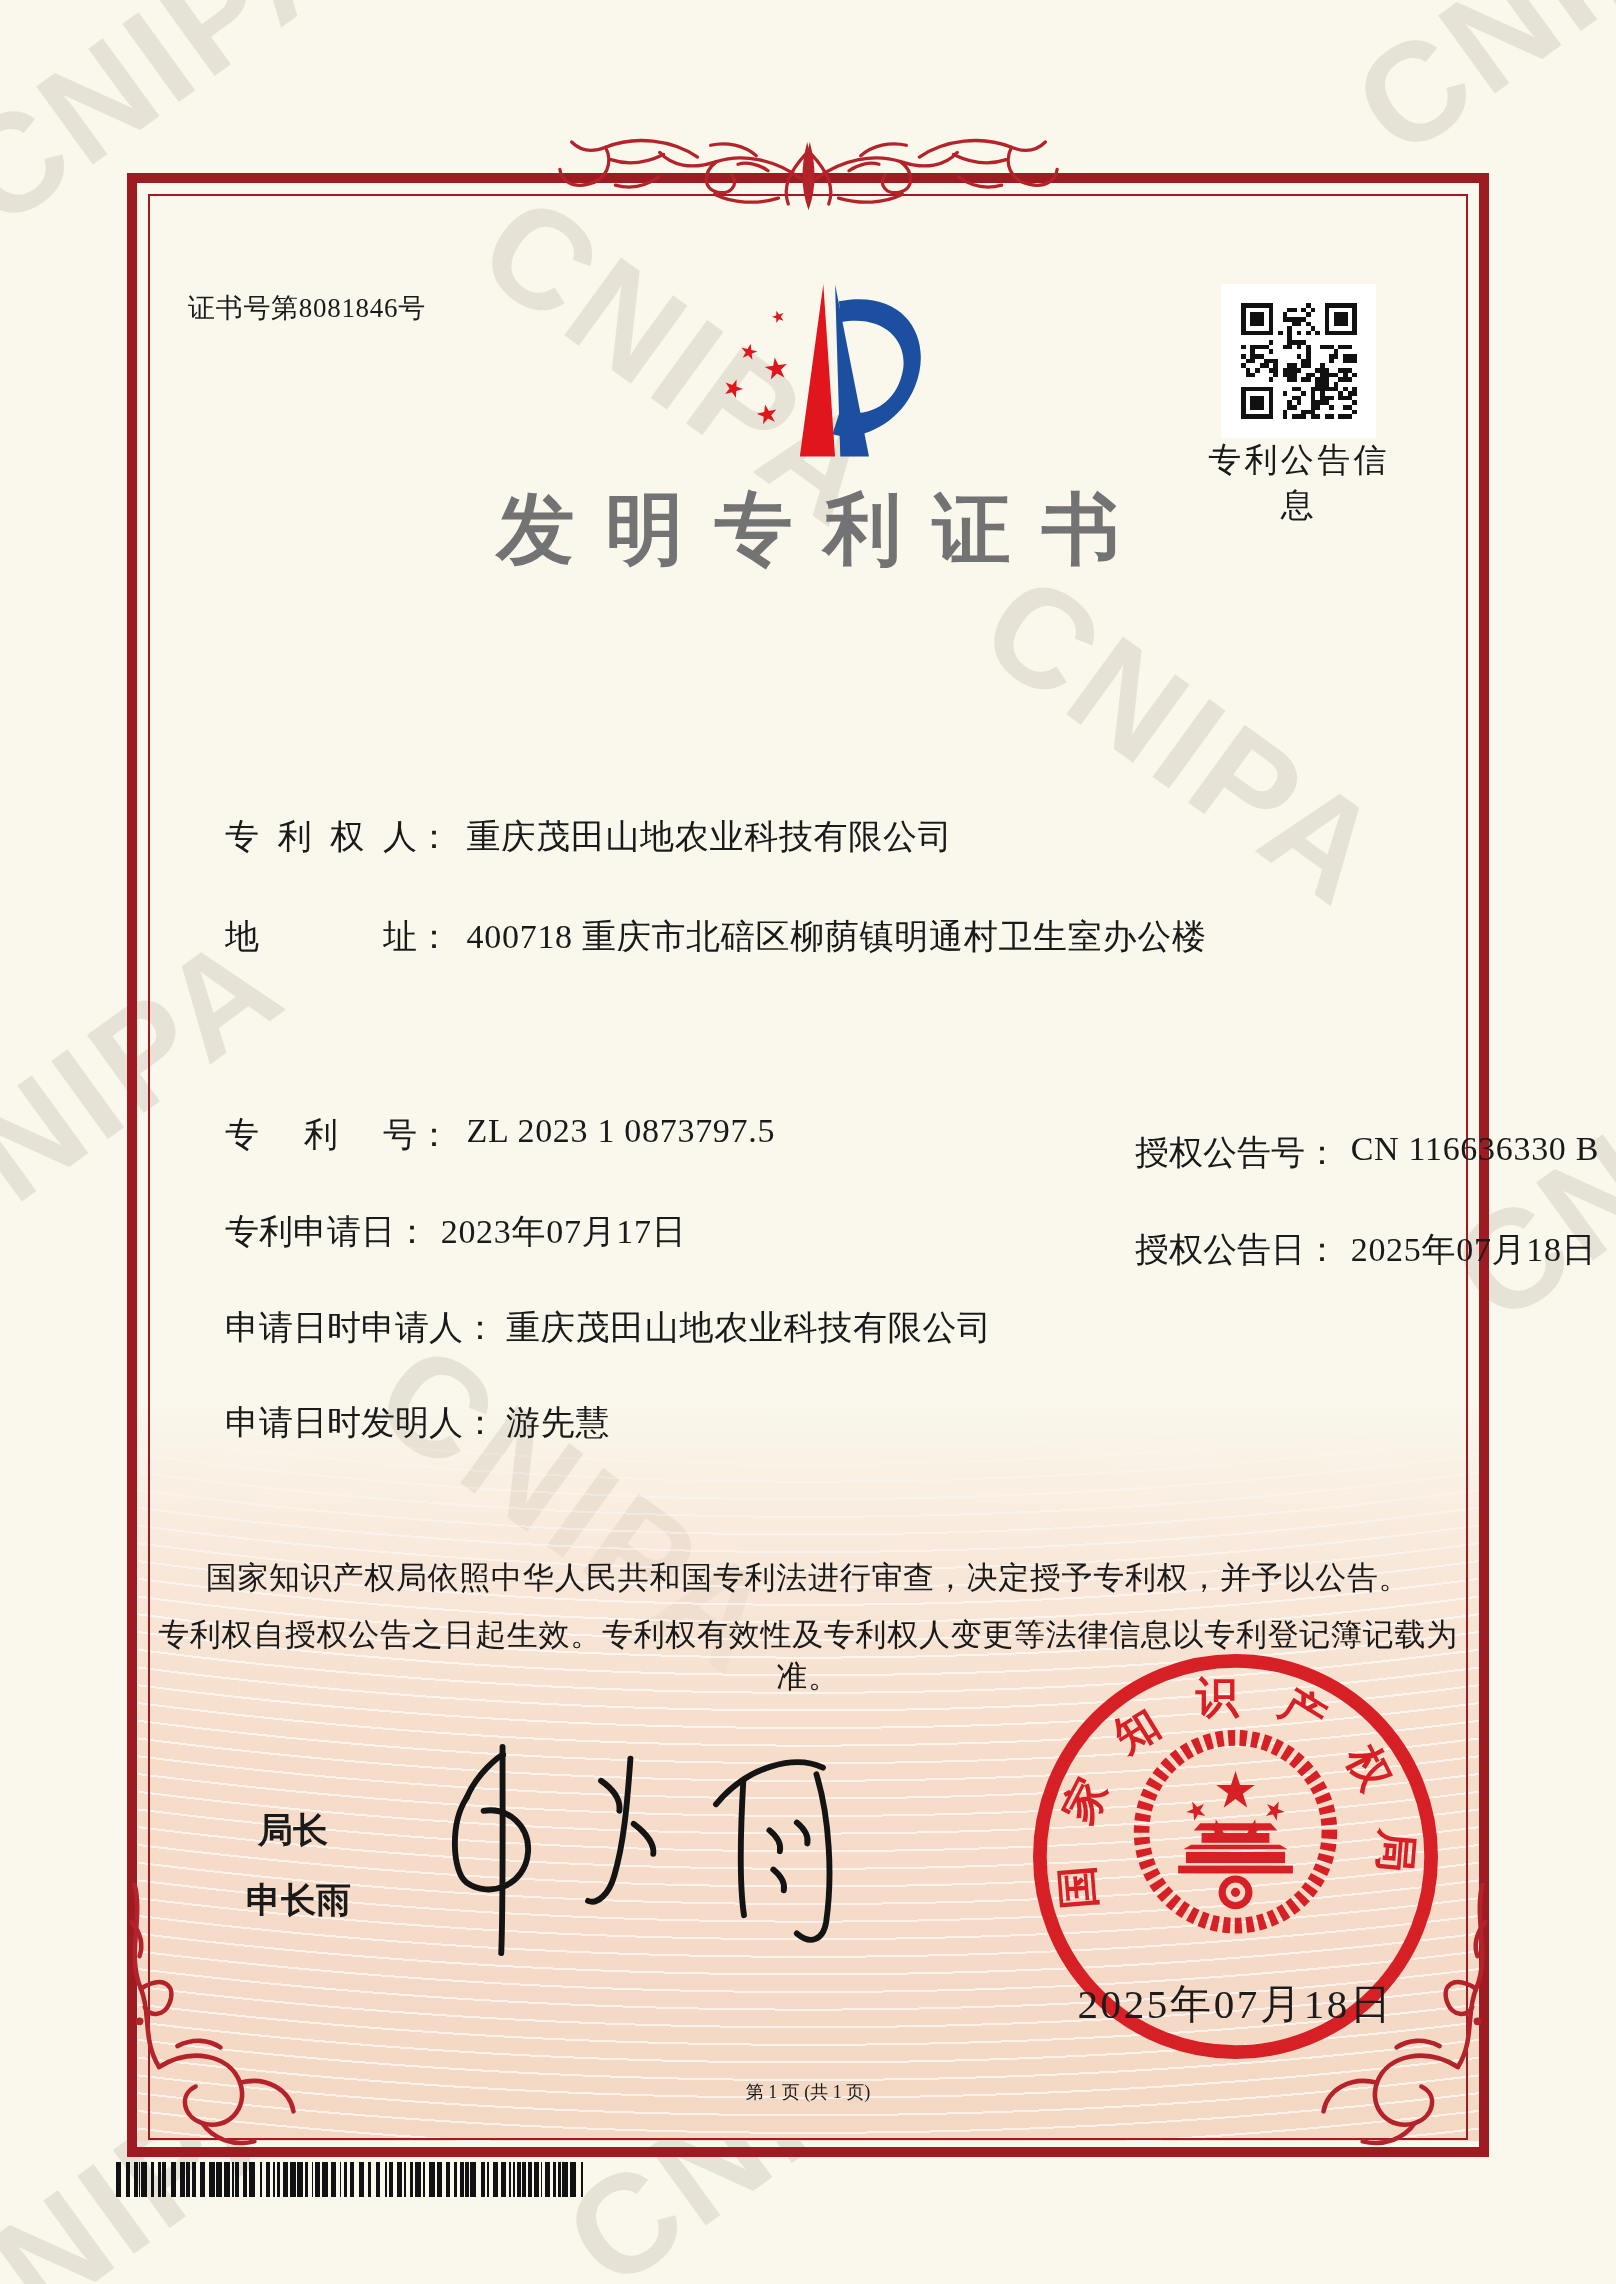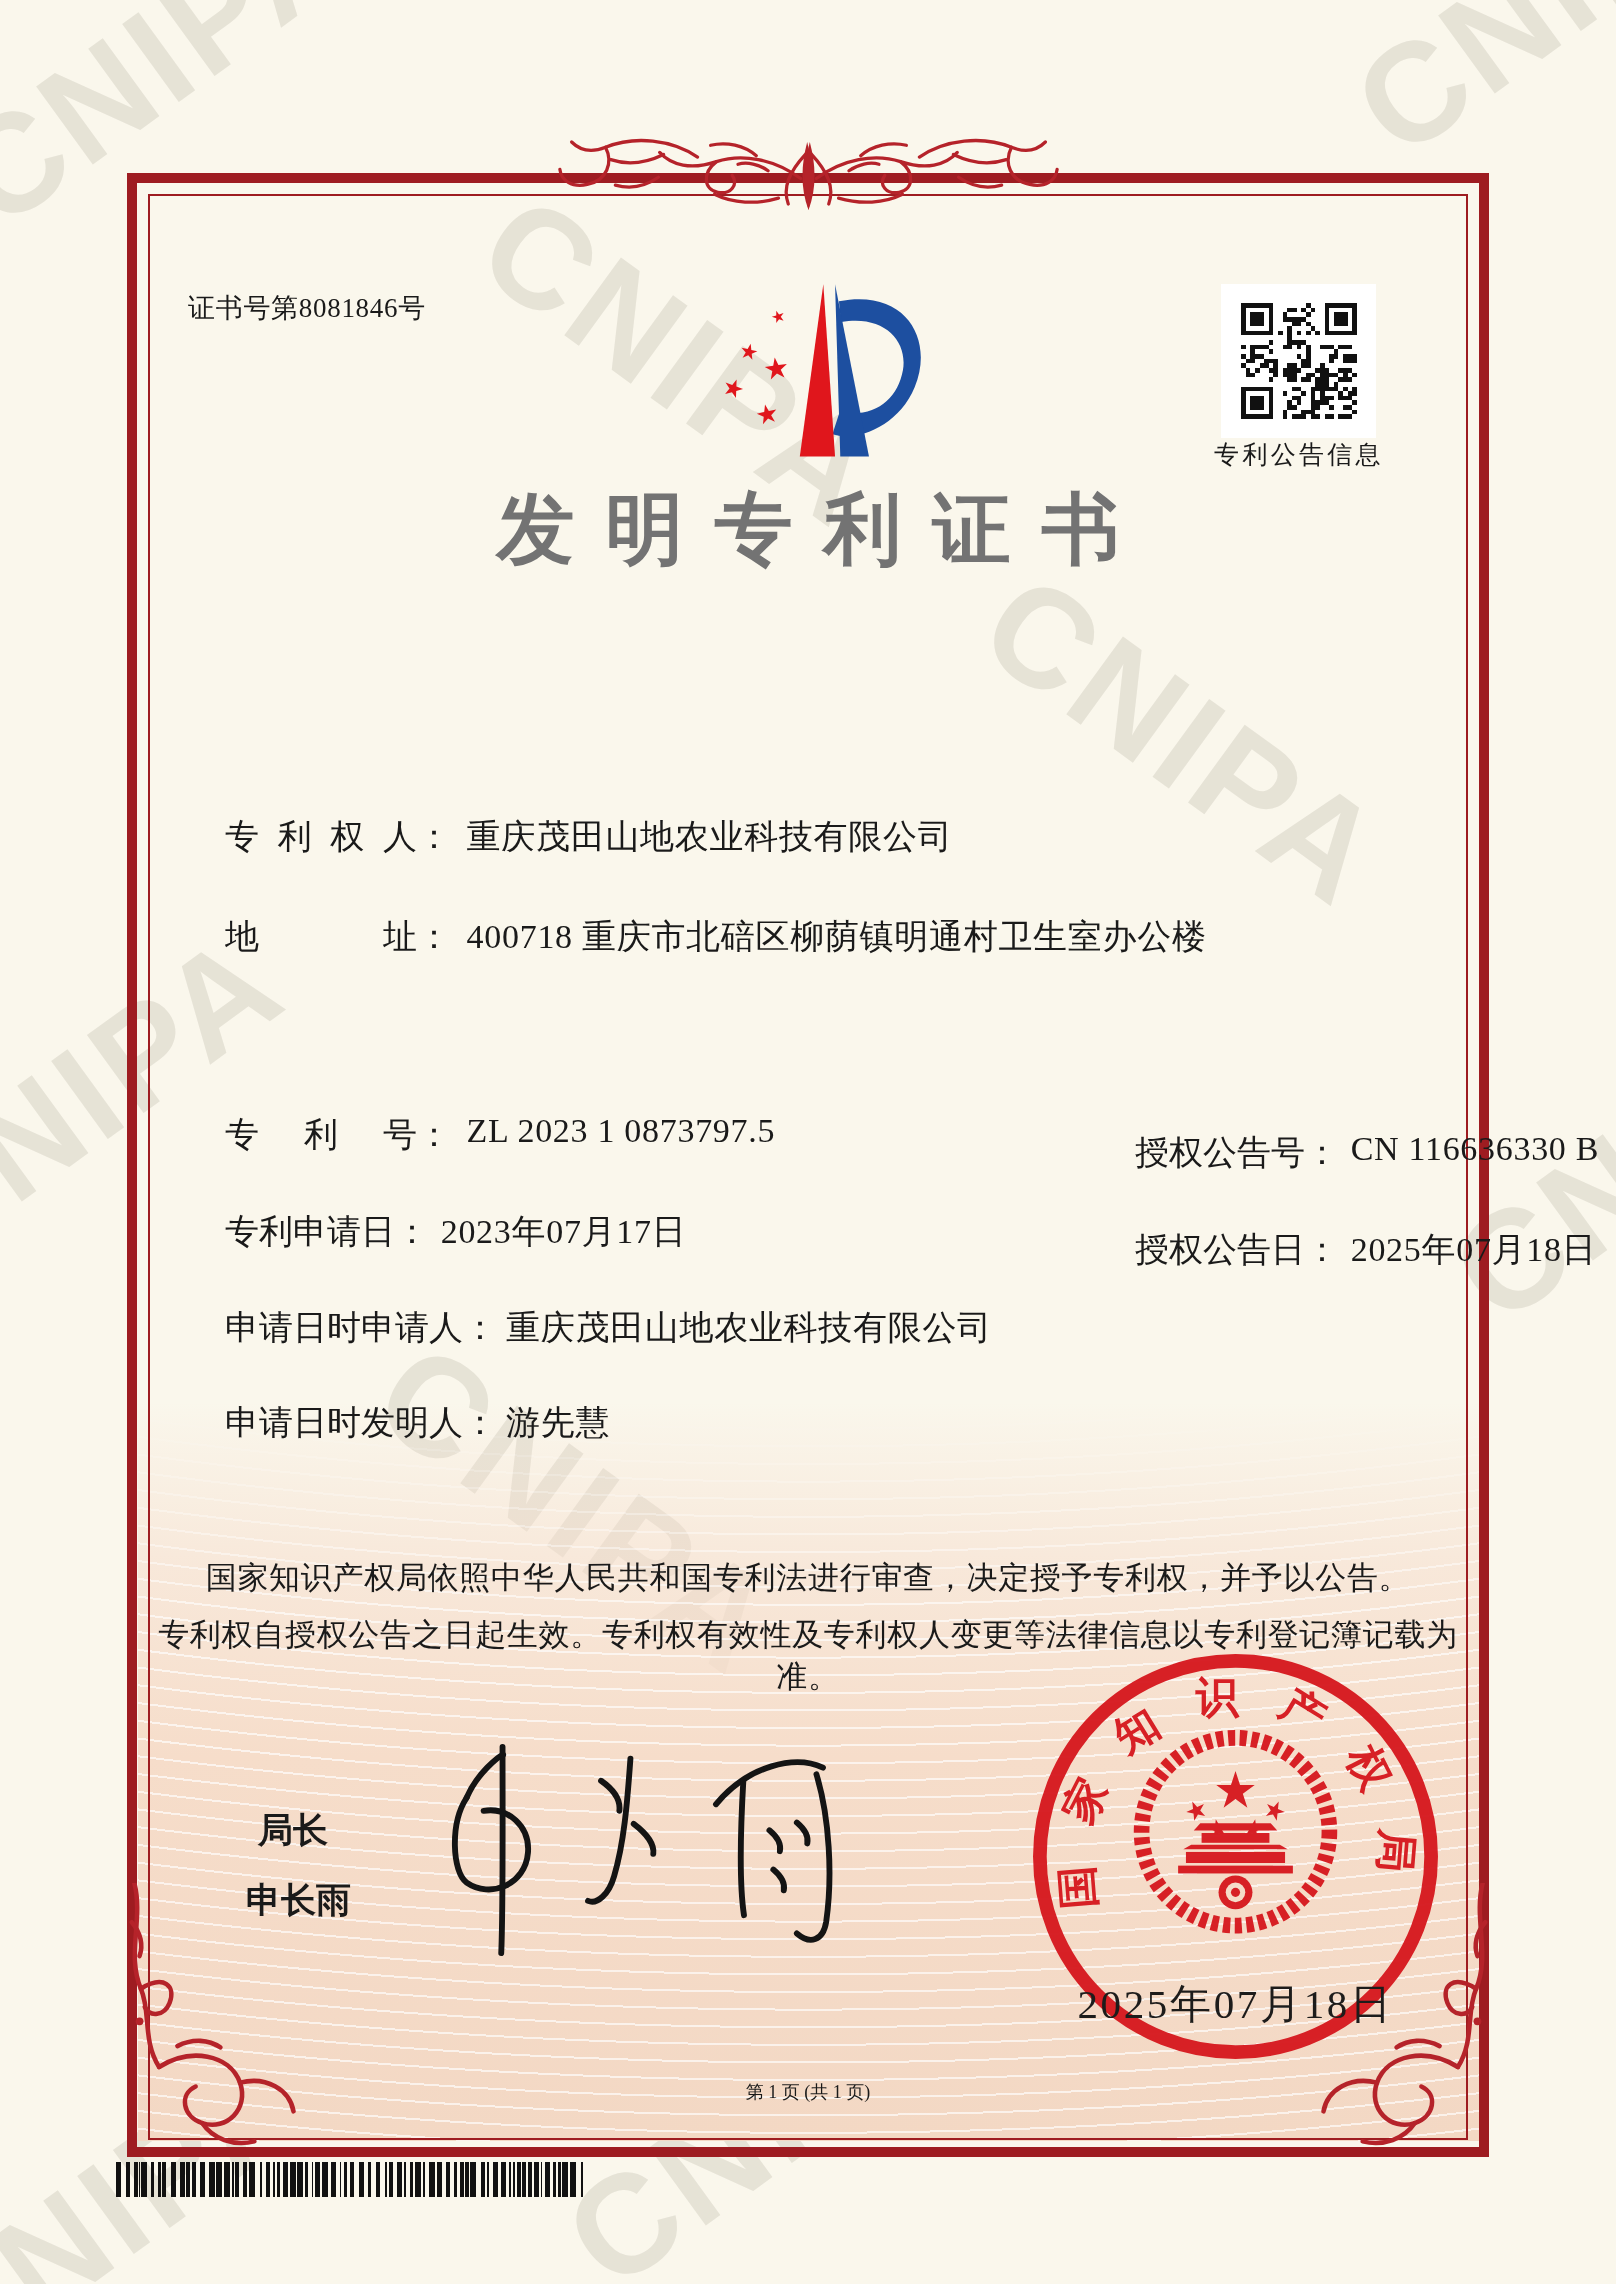--- a/index.html
+++ b/index.html
@@ -30,21 +30,21 @@
   .top-orn{left:554px;top:125px;width:509px;height:98px;}
   .corner-bl{left:112px;top:1883px;width:196px;height:274px;}
   .corner-br{left:1309px;top:1883px;width:196px;height:274px;transform:scaleX(-1);}
   
   .cert-no{position:absolute;left:188px;top:290px;font-size:27px;letter-spacing:0.7px;z-index:5;}
   .logo{position:absolute;left:711px;top:279px;width:222px;height:184px;z-index:5;}
   .qr-box{position:absolute;left:1221px;top:284px;width:155px;height:154px;background:#fff;z-index:5;
         display:flex;align-items:center;justify-content:center;}
   .qr-box svg{width:116px;height:116px;}
   .qr-caption{position:absolute;left:1201px;top:438px;width:196px;text-align:center;
-        font-size:25px;letter-spacing:3.3px;z-index:5;}
+        font-size:33px;letter-spacing:3.3px;z-index:5;}
   .title{position:absolute;left:148px;top:478px;width:1320px;text-align:center;z-index:5;
         font-size:78px;font-weight:bold;letter-spacing:31px;text-indent:31px;color:#737373;}
   
   .row{position:absolute;left:225px;font-size:34px;white-space:nowrap;z-index:5;}
   .flabel{display:inline-block;width:192px;text-align:justify;text-align-last:justify;vertical-align:top;}
   .colon{display:inline-block;vertical-align:top;}
   .fvalue{display:inline-block;margin-left:15.6px;vertical-align:top;letter-spacing:0.7px;}
   .rcol{position:absolute;left:910px;top:0;white-space:nowrap;margin-top:18px;}
   .r1{top:672px}.r2{top:814px}.r3{top:914px}.r4{top:1009px}
   .r5{top:1112px;width:1239px}.r6{top:1209px;width:1239px}.r7{top:1305px}.r8{top:1400px}

